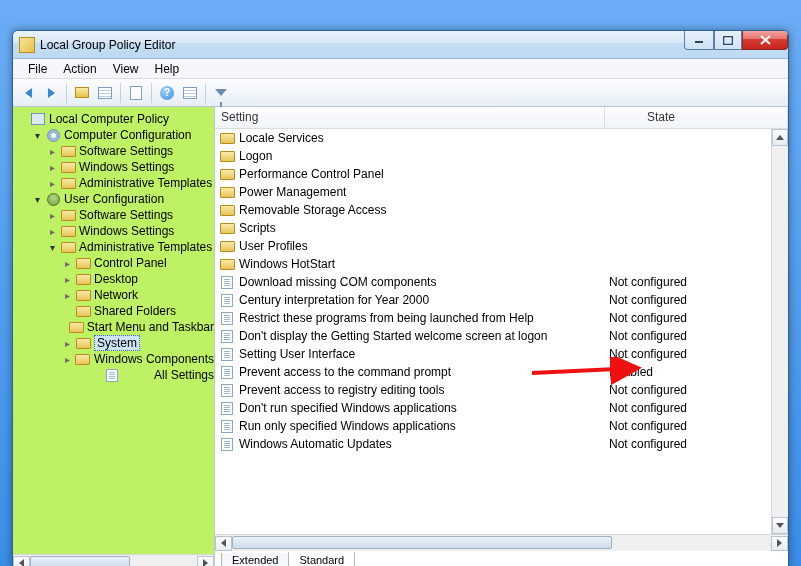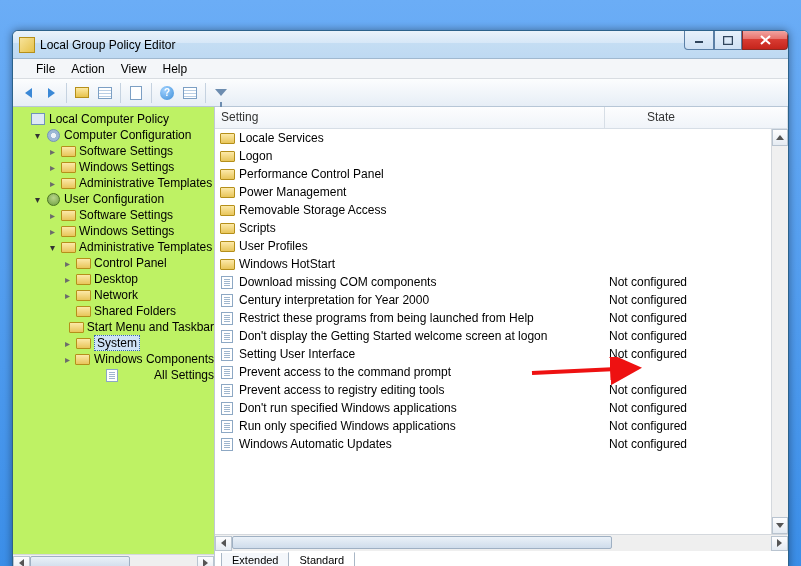--- a/index.html
+++ b/index.html
@@ -6,21 +6,21 @@
 body { background: linear-gradient(to bottom, #6badf6, #3b8ee8); width: 801px; height: 566px; padding: 10px 12px 14px 12px; position: relative; }
 .window { width: 100%; height: 100%; background: #fff; border: 1px solid #2c628b; border-radius: 6px; box-shadow: 0 0 8px rgba(0,0,0,0.4); display: flex; flex-direction: column; overflow: hidden; margin-top: 20px; }
 .titlebar { height: 28px; background: linear-gradient(to bottom, #eaf3fb 0%, #d6e7f7 45%, #c4ddf3 46%, #bed9f2 100%); display: flex; align-items: center; padding-left: 6px; border-top-left-radius: 5px; border-top-right-radius: 5px; border-bottom: 1px solid #a0b8cf; }
 .titlebar .ticon { width: 16px; height: 16px; background: linear-gradient(135deg,#f7e39a,#e6c24b); border:1px solid #b58f1a; margin-right: 5px; }
 .titlebar .ttext { flex: 1; color: #000; }
 .winbtns { display: flex; height: 100%; align-items: flex-start; margin-right: 0; }
 .winbtn { width: 30px; height: 19px; border: 1px solid #5a7fa6; border-top: none; display: flex; align-items: center; justify-content: center; font-weight: bold; color: #2b3845; background: linear-gradient(to bottom,#e7f1fb,#cfe1f4); }
 .winbtn.max { width: 28px; }
 .winbtn.close { width: 46px; background: linear-gradient(to bottom,#f1a3a0 0%, #e8716b 45%, #d93c33 46%, #c5241b 100%); color: #fff; border-color:#8b2a24; border-bottom-right-radius:4px; }
 .winbtn.min { border-bottom-left-radius:4px; }
-.menubar { height: 20px; background: #f4f6f9; display: flex; align-items: center; padding-left: 16px; gap: 2px; border-bottom: 1px solid #d9dde2; }
+.menubar { height: 20px; background: #f4f6f9; display: flex; align-items: center; padding-left: 8px; gap: 2px; border-bottom: 1px solid #d9dde2; }
 .menubar span { padding: 2px 7px; cursor: default; }
 .toolbar { height: 28px; background: linear-gradient(to bottom,#fcfdfe,#e7eef6); border-bottom: 1px solid #b7c6d6; display: flex; align-items: center; padding-left: 4px; gap: 1px; }
 .toolbar .tb { width: 22px; height: 22px; display:flex; align-items:center; justify-content:center; }
 .toolbar .sep { width: 1px; height: 20px; background: #c5d2e0; margin: 0 3px; }
 .arrow-l { width:0;height:0;border-top:5px solid transparent;border-bottom:5px solid transparent;border-right:7px solid #3a88d6; }
 .arrow-r { width:0;height:0;border-top:5px solid transparent;border-bottom:5px solid transparent;border-left:7px solid #3a88d6; }
 .ifolder{ width:14px;height:11px;background:linear-gradient(#fde9a3,#e6c24b);border:1px solid #b58f1a; position:relative; }
 .ipage{ width:12px;height:14px;background:#fff;border:1px solid #7c9fc4; }
 .ihelp{ width:14px;height:14px;border-radius:50%;background:radial-gradient(circle at 35% 30%,#9fd1ff,#3e8ed8);color:#fff;font-size:10px;text-align:center;line-height:14px;font-weight:bold; }
 .irows{ width:14px;height:12px;border:1px solid #7c9fc4; background:repeating-linear-gradient(#fff,#fff 2px,#b9cee4 2px,#b9cee4 3px); }
@@ -368,20 +368,21 @@
                 <span class="pageicon"></span>
               </span>
               <span class="rtxt">Setting User Interface</span>
               <span class="rstate">Not configured</span>
             </div>
             <div class="lr">
               <span class="ric">
                 <span class="pageicon"></span>
               </span>
               <span class="rtxt">Prevent access to the command prompt</span>
+              <span class="rstate">Enabled</span>
             </div>
             <div class="lr">
               <span class="ric">
                 <span class="pageicon"></span>
               </span>
               <span class="rtxt">Prevent access to registry editing tools</span>
               <span class="rstate">Not configured</span>
             </div>
             <div class="lr">
               <span class="ric">

